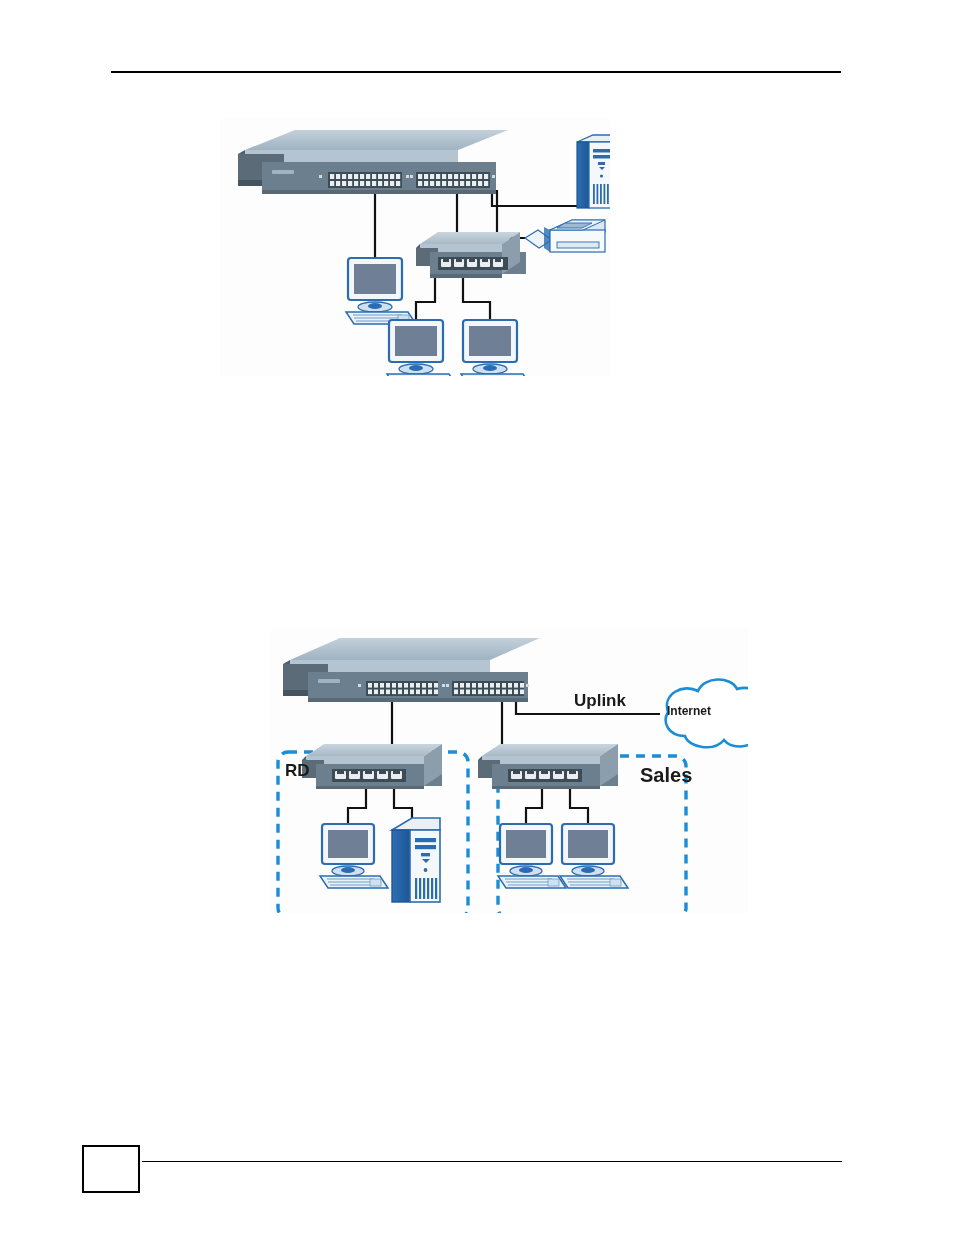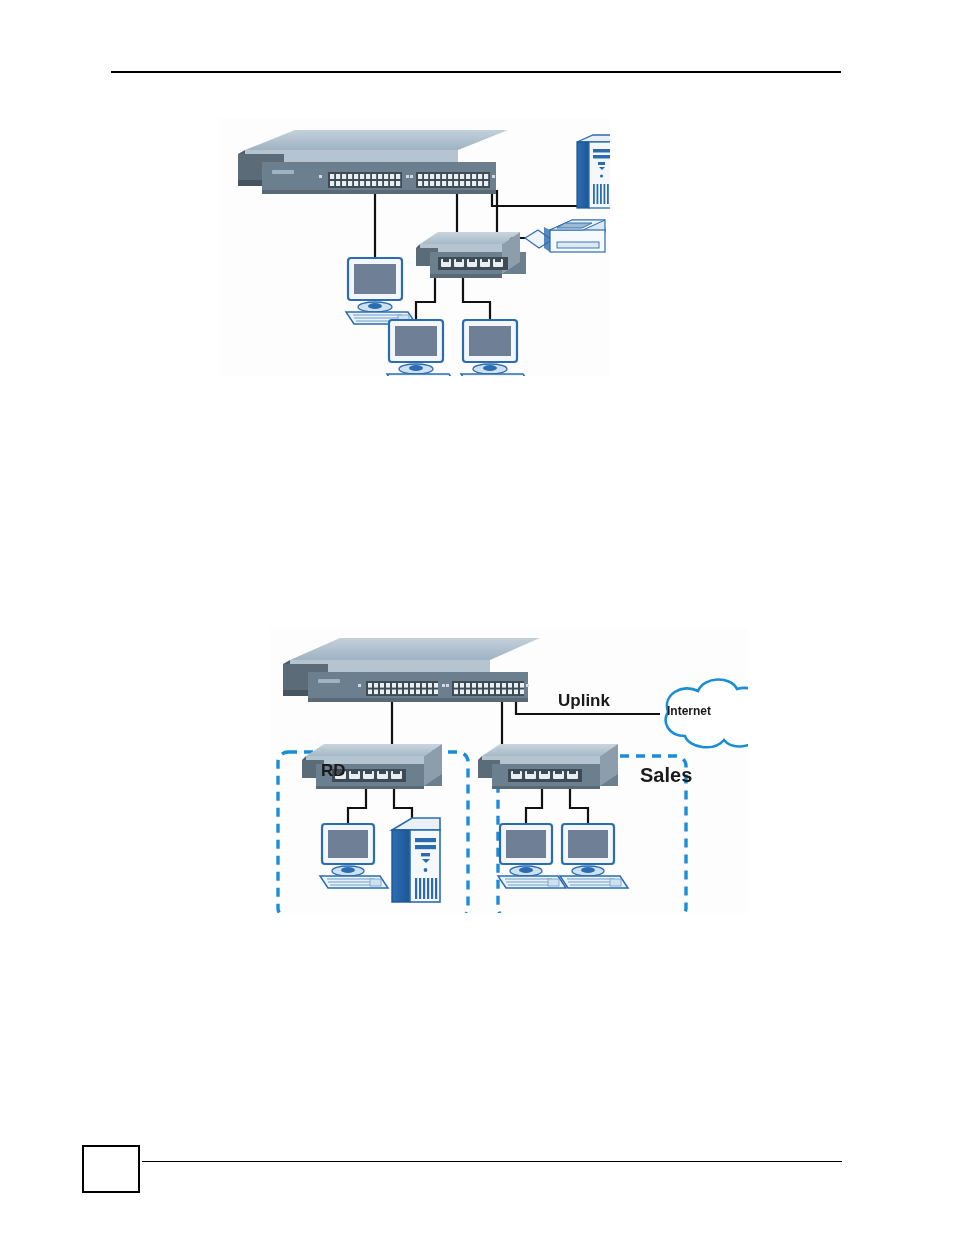--- a/index.html
+++ b/index.html
@@ -61,23 +61,23 @@
 
   .fig-svg { position: absolute; left: 0; top: 0; width: 100%; height: 100%; }
 
   .lbl {
     position: absolute;
     font-family: "Liberation Sans", sans-serif;
     font-weight: bold;
     color: #1a1a1a;
     white-space: nowrap;
   }
-  #label-uplink   { left: 288px; top: 63px; font-size: 17px; }
+  #label-uplink   { left: 304px; top: 63px; font-size: 17px; }
   #label-internet { left: 397px; top: 76px; font-size: 12px; }
-  #label-rd       { left: 15px;  top: 133px; font-size: 17px; margin-left: 36px; }
+  #label-rd       { left: 15px;  top: 133px; font-size: 17px; }
   #label-sales    { left: 370px; top: 136px; font-size: 20px; }
 </style>
 </head>
 <body>
 
 <div class="page">
 
   <div class="header-rule"></div>
 
   <div class="figure" id="figure-1">

